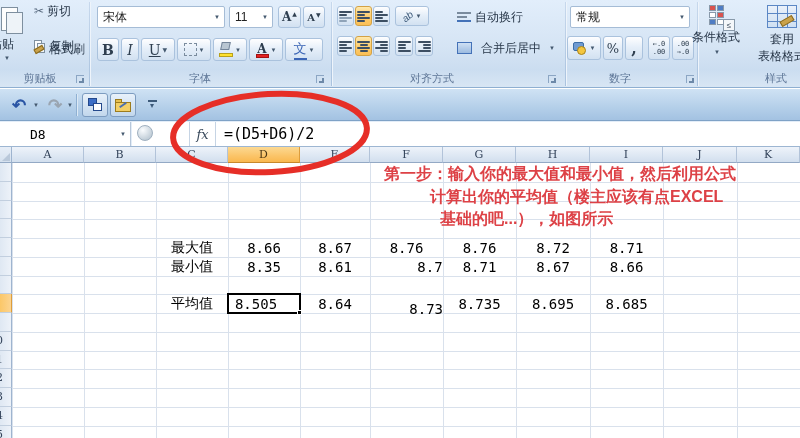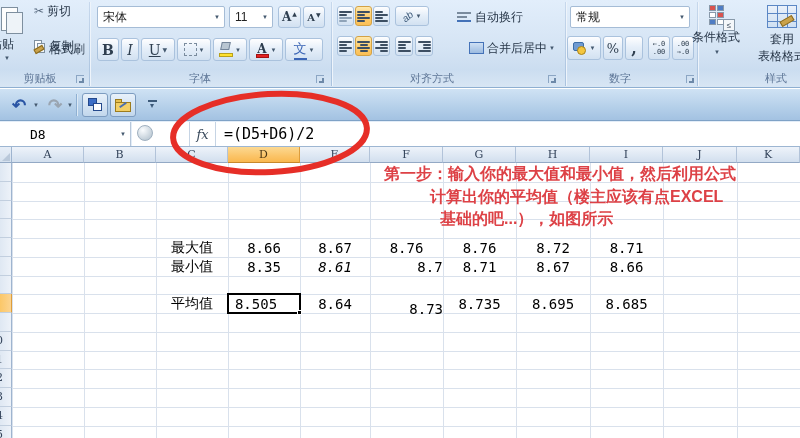--- a/index.html
+++ b/index.html
@@ -270,21 +270,21 @@
 
       <div class="rbtn flat" style="left:456px; top:8px; width:86px; height:18px; justify-content:flex-start;">
         <span style="position:relative; width:15px; height:12px; margin-right:3px;">
           <i style="position:absolute; left:0; top:1px; width:14px; height:2px; background:#7a8b9d;"></i>
           <i style="position:absolute; left:0; top:5px; width:10px; height:2px; background:#7a8b9d;"></i>
           <i style="position:absolute; left:0; top:9px; width:14px; height:2px; background:#4472b8;"></i>
         </span>
         <span class="small-label">自动换行</span>
       </div>
 
-      <div class="rbtn flat" style="left:456px; top:39px; width:100px; height:18px; justify-content:flex-end;">
+      <div class="rbtn flat" style="left:456px; top:39px; width:100px; height:18px; justify-content:space-between;">
         <span style="width:15px; height:12px; border:1px solid #4472b8; background:linear-gradient(#cfe0f4,#9cbbe0); margin-right:3px;"></span>
         <span class="small-label">合并后居中</span>
         <span class="dd">▼</span>
       </div>
       <div class="group-label" style="left:392px; width:80px;">对齐方式</div>
       <div class="launcher" style="left:548px; top:75px;"></div>
     </div>
     <div class="group-sep" style="left:565px;"></div>
 
     <div>
@@ -462,21 +462,21 @@
         </div>
         <div class="cell cjk" style="left: 156px; top: 92px; width: 72px; height: 17.75px;">最大值</div>
         <div class="cell" style="left: 228px; top: 92px; width: 72px; height: 17.75px;">8.66</div>
         <div class="cell" style="left: 300px; top: 92px; width: 70px; height: 17.75px;">8.67</div>
         <div class="cell" style="left: 370px; top: 92px; width: 73px; height: 17.75px;">8.76</div>
         <div class="cell" style="left: 443px; top: 92px; width: 73px; height: 17.75px;">8.76</div>
         <div class="cell" style="left: 516px; top: 92px; width: 74px; height: 17.75px;">8.72</div>
         <div class="cell" style="left: 590px; top: 92px; width: 73px; height: 17.75px;">8.71</div>
         <div class="cell cjk" style="left: 156px; top: 110.75px; width: 72px; height: 17.75px;">最小值</div>
         <div class="cell" style="left: 228px; top: 110.75px; width: 72px; height: 17.75px;">8.35</div>
-        <div class="cell" style="left: 300px; top: 110.75px; width: 70px; height: 17.75px; font-style: italic;">8.61</div>
+        <div class="cell" style="left: 300px; top: 110.75px; width: 70px; height: 17.75px;">8.61</div>
         <div class="cell" style="left: 370px; top: 110.75px; width: 73px; height: 17.75px; padding-left: 47px;">8.7</div>
         <div class="cell" style="left: 443px; top: 110.75px; width: 73px; height: 17.75px;">8.71</div>
         <div class="cell" style="left: 516px; top: 110.75px; width: 74px; height: 17.75px;">8.67</div>
         <div class="cell" style="left: 590px; top: 110.75px; width: 73px; height: 17.75px;">8.66</div>
         <div class="cell cjk" style="left: 156px; top: 148.25px; width: 72px; height: 17.75px;">平均值</div>
         <div class="cell" style="left: 220px; top: 148.25px; width: 72px; height: 17.75px;">8.505</div>
         <div class="cell" style="left: 300px; top: 148.25px; width: 70px; height: 17.75px;">8.64</div>
         <div class="cell" style="left: 370px; top: 153px; width: 73px; height: 17.75px; text-align: right;">8.73</div>
         <div class="cell" style="left: 443px; top: 148.25px; width: 73px; height: 17.75px;">8.735</div>
         <div class="cell" style="left: 516px; top: 148.25px; width: 74px; height: 17.75px;">8.695</div>

